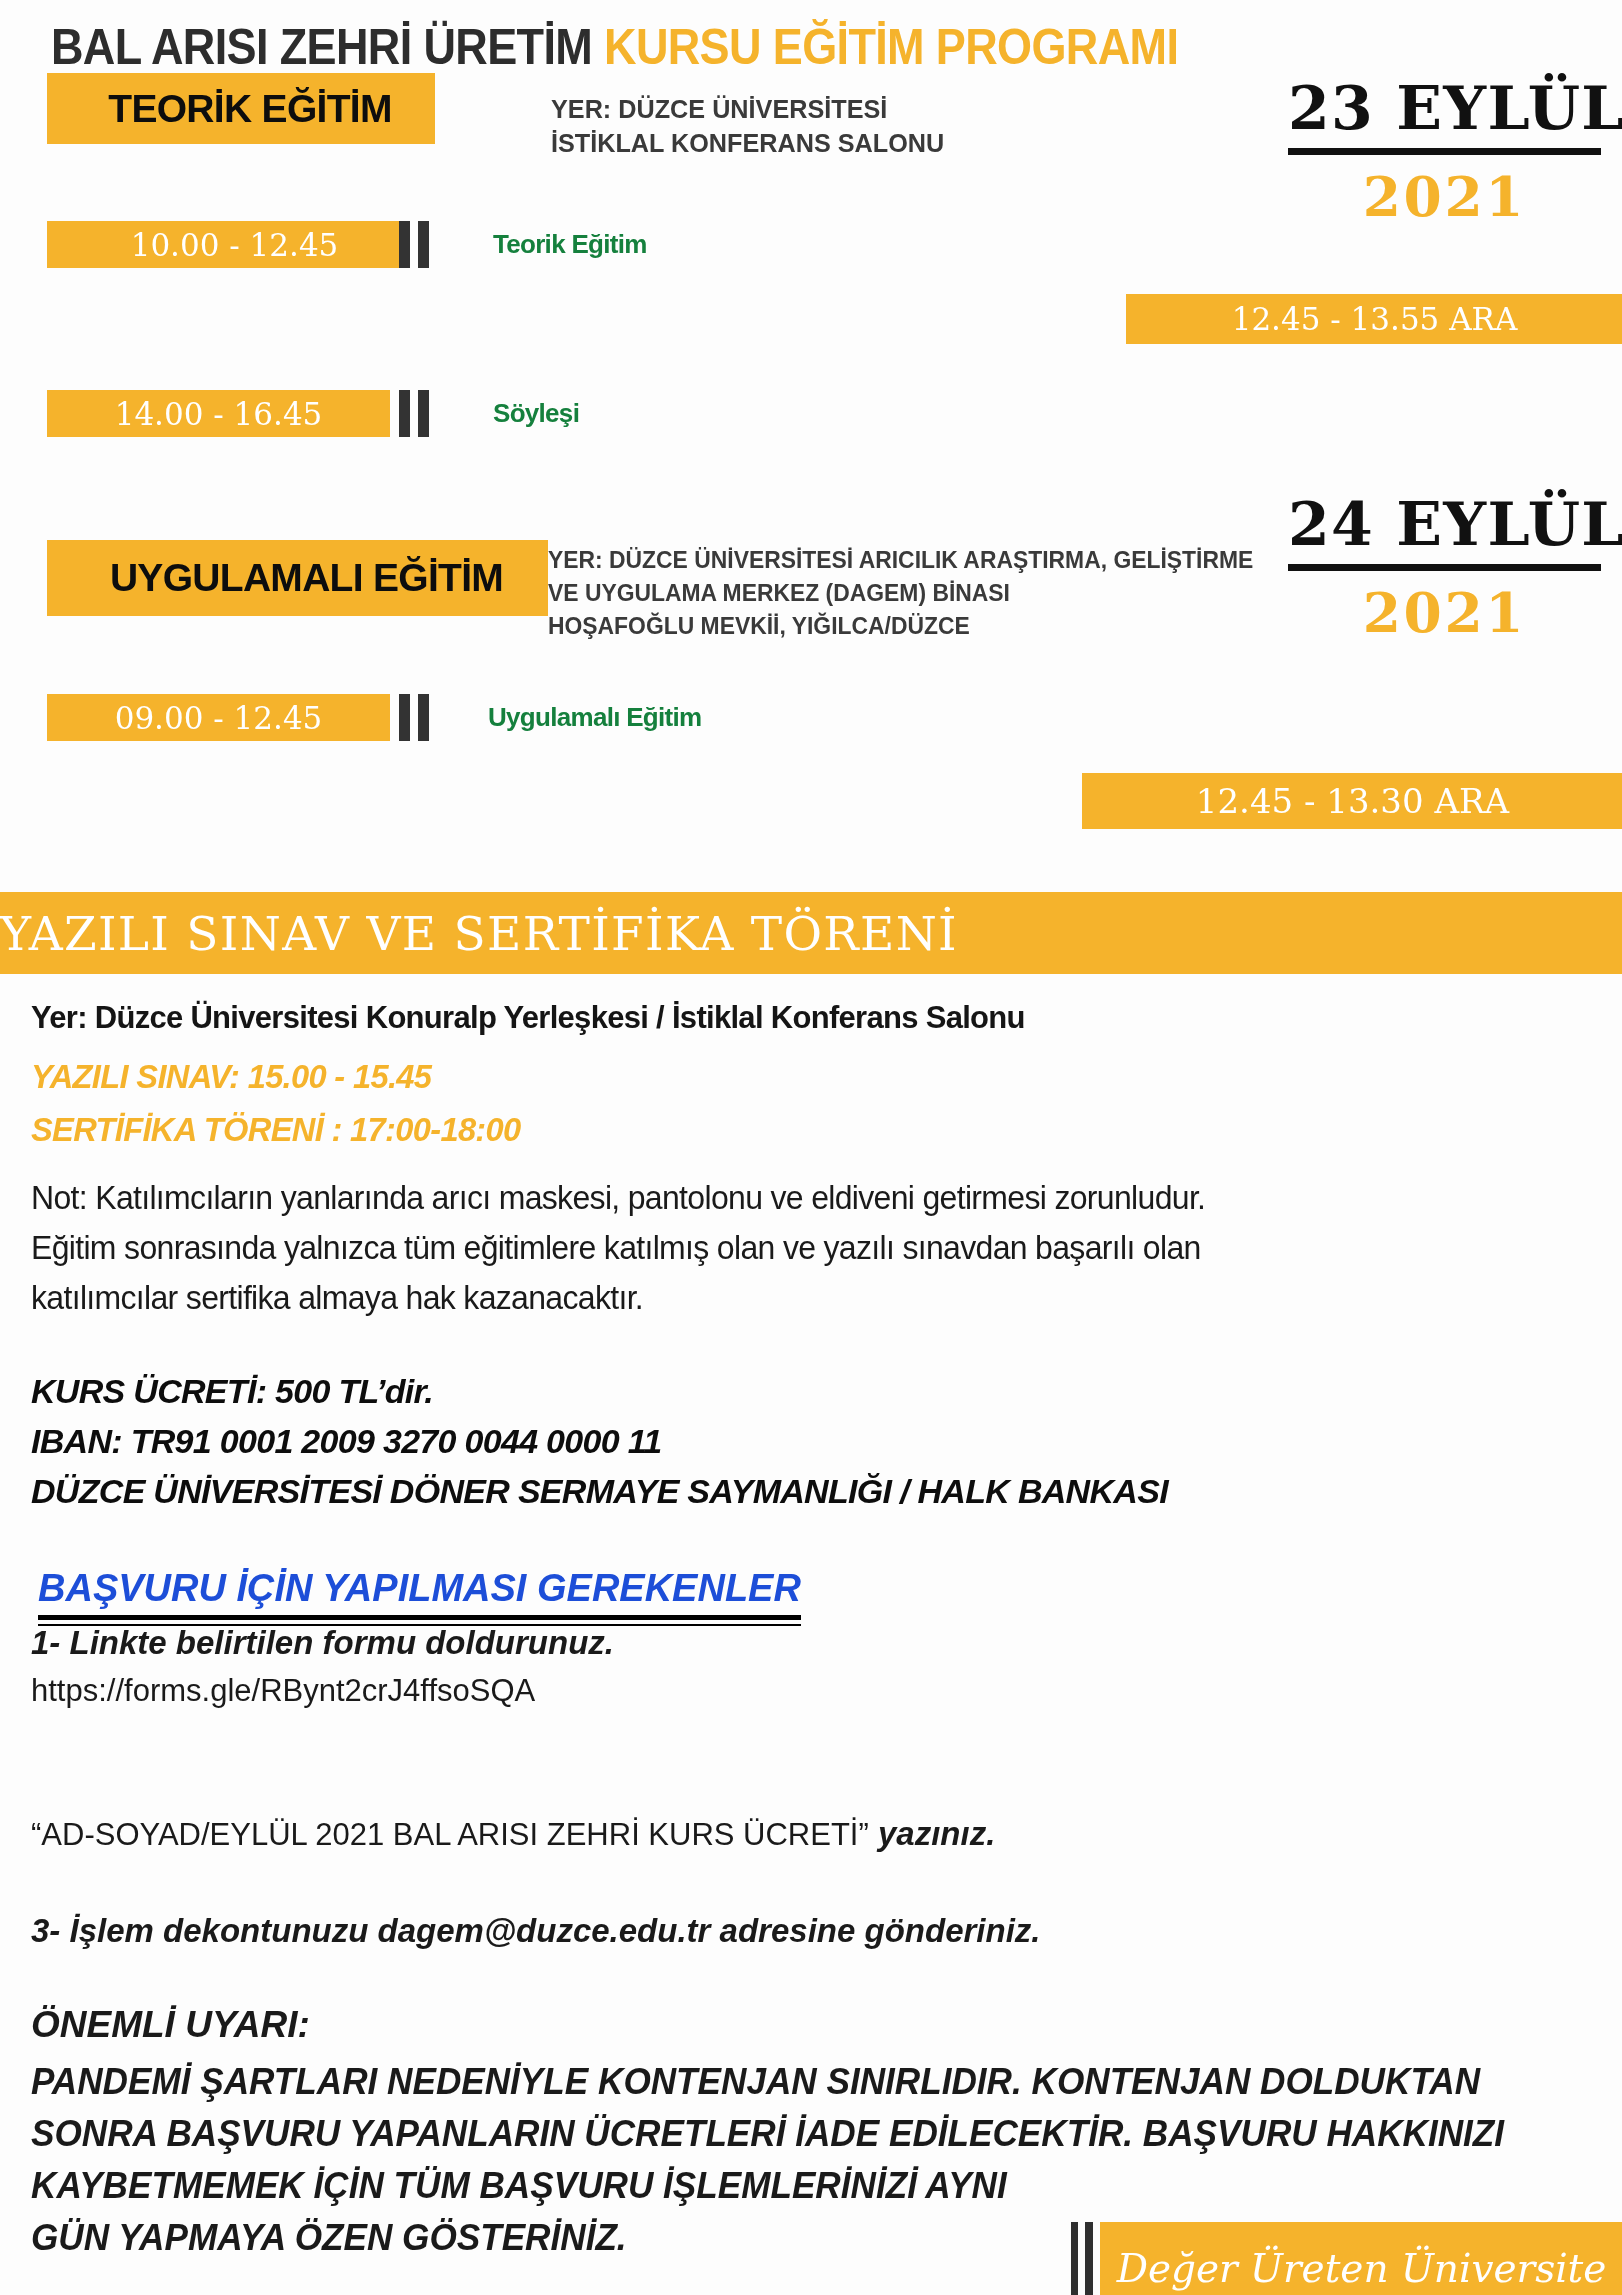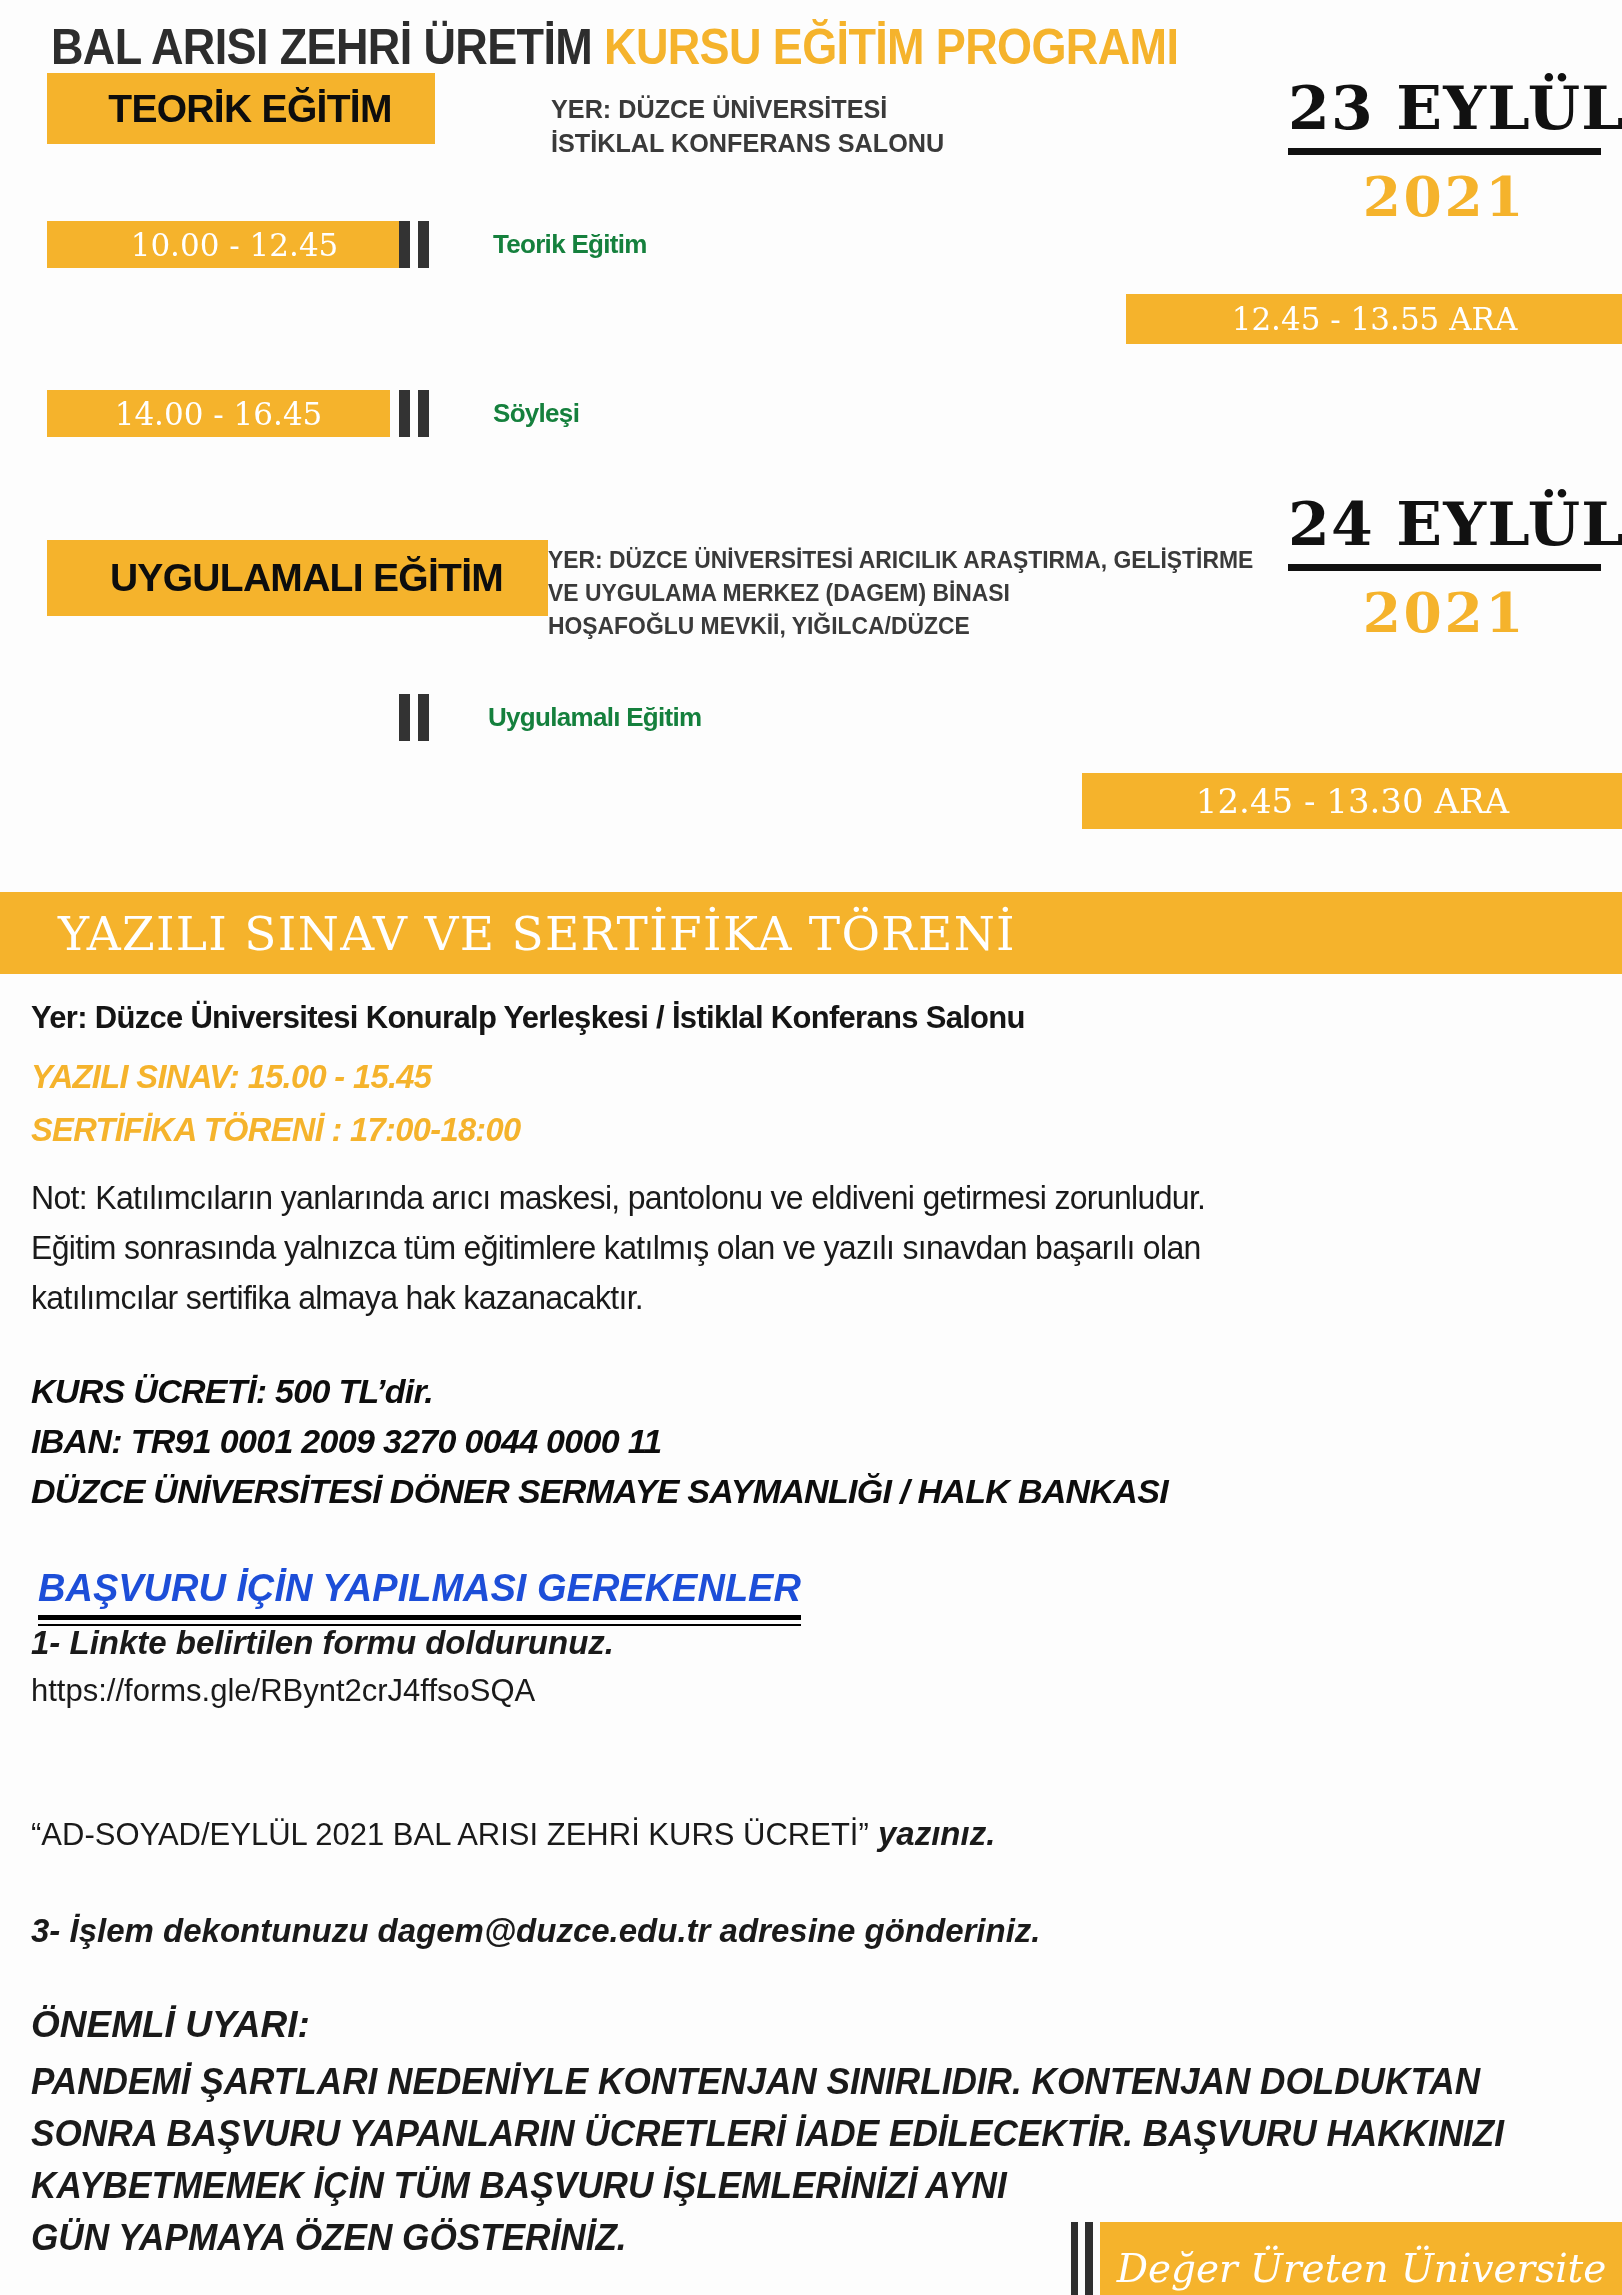--- a/index.html
+++ b/index.html
@@ -56,21 +56,21 @@
   .pause-3 { left:399px; top:694px; height:47px; }
 
   .session-label { font-weight:bold; font-size:26px; letter-spacing:-0.7px; color:#15803d; }
   .label-1 { left:493px; top:221px;  height:47px; }
   .label-2 { left:493px; top:390px;  height:47px; }
   .label-3 { left:488px; top:694px; height:47px; }
 
   
   .banner {
     left:0; top:892px; width:1623px; height:82px; box-sizing:border-box;
-    padding-left:58px; display:flex; align-items:center;
+    display:flex; align-items:center;
     color:#fff; font-family:"DejaVu Serif",serif; font-size:47px; letter-spacing:1.3px;
     white-space:nowrap;
   }
 
   .exam-venue { left:31px; top:1000px; font-size:31px; font-weight:bold;
                 letter-spacing:-0.7px; color:#151515; white-space:nowrap; }
   .exam-time  { color:var(--accent,#F5B32C); font-weight:bold; font-style:italic;
                 font-size:34px; letter-spacing:-0.7px; white-space:nowrap;
                 transform:scaleX(.96); transform-origin:left top; }
   .exam-time-1 { left:31px; top:1057px; }
@@ -170,20 +170,23 @@
   <div class="abs cx accent-bg section-box box-practice">
     <span>UYGULAMALI EĞİTİM</span>
   </div>
 
   <div class="abs venue venue-practice">
     <div>YER: DÜZCE ÜNİVERSİTESİ ARICILIK ARAŞTIRMA, GELİŞTİRME</div>
     <div>VE UYGULAMA MERKEZ (DAGEM) BİNASI</div>
     <div>HOŞAFOĞLU MEVKİİ, YIĞILCA/DÜZCE</div>
   </div>
 
+  <div class="abs cx accent-bg time-bar bar-3">
+    <span>09.00 - 12.45</span>
+  </div>
   <div class="abs pause pause-3">
       <i></i>
       <i></i>
     </div>
   <div class="abs cl session-label label-3">
     <span>Uygulamalı Eğitim</span>
   </div>
 
   <div class="abs cx accent-bg time-bar bar-break-2">
     <span>12.45 - 13.30 ARA</span>

